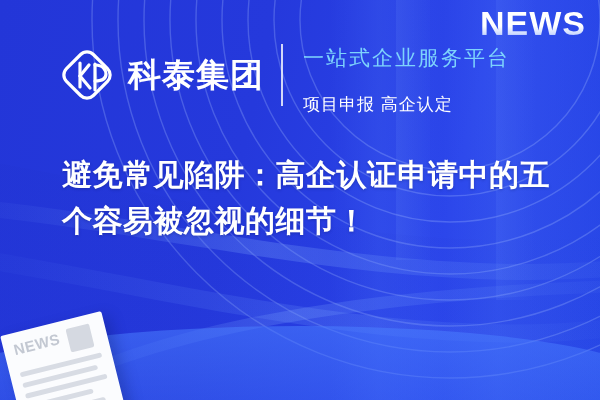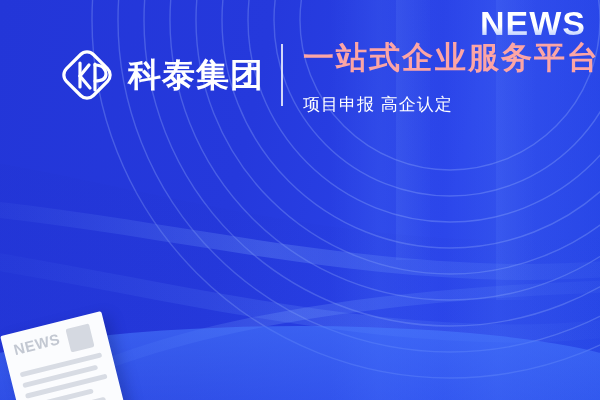--- a/index.html
+++ b/index.html
@@ -129,26 +129,26 @@
     width: 2px; height: 62px;
     background: rgba(255,255,255,0.80);
   }
 
   
   .slogan {
     position: absolute;
     left: 303px; top: 42px;
   }
   .slogan-main {
-    font-size: 31px;
+    font-size: 21px;
     line-height: 32px;
-    color: #fca5a5;
+    color: #7dd3fc;
     letter-spacing: 2px;
     white-space: nowrap;
-    font-weight: 700;
+    font-weight: 400;
   }
   .slogan-sub {
     margin-top: 20px;
     font-size: 17px;
     line-height: 22px;
     color: #ffffff;
     letter-spacing: 1px;
     white-space: nowrap;
     font-weight: 400;
   }
@@ -299,20 +299,21 @@
 
   <div class="divider"></div>
 
   <div class="slogan">
     <div class="slogan-main">一站式企业服务平台</div>
     <div class="slogan-sub">项目申报 高企认定</div>
   </div>
 
   <div class="news-mark">NEWS</div>
 
+  <div class="headline">避免常见陷阱：高企认证申请中的五个容易被忽视的细节！</div>
 
   <div class="paper">
     <div class="paper-top">
       <div class="paper-title">NEWS</div>
       <div class="paper-thumb"></div>
     </div>
     <div class="paper-lines">
       <div class="paper-line w100"></div>
       <div class="paper-line w92"></div>
       <div class="paper-line w100"></div>

